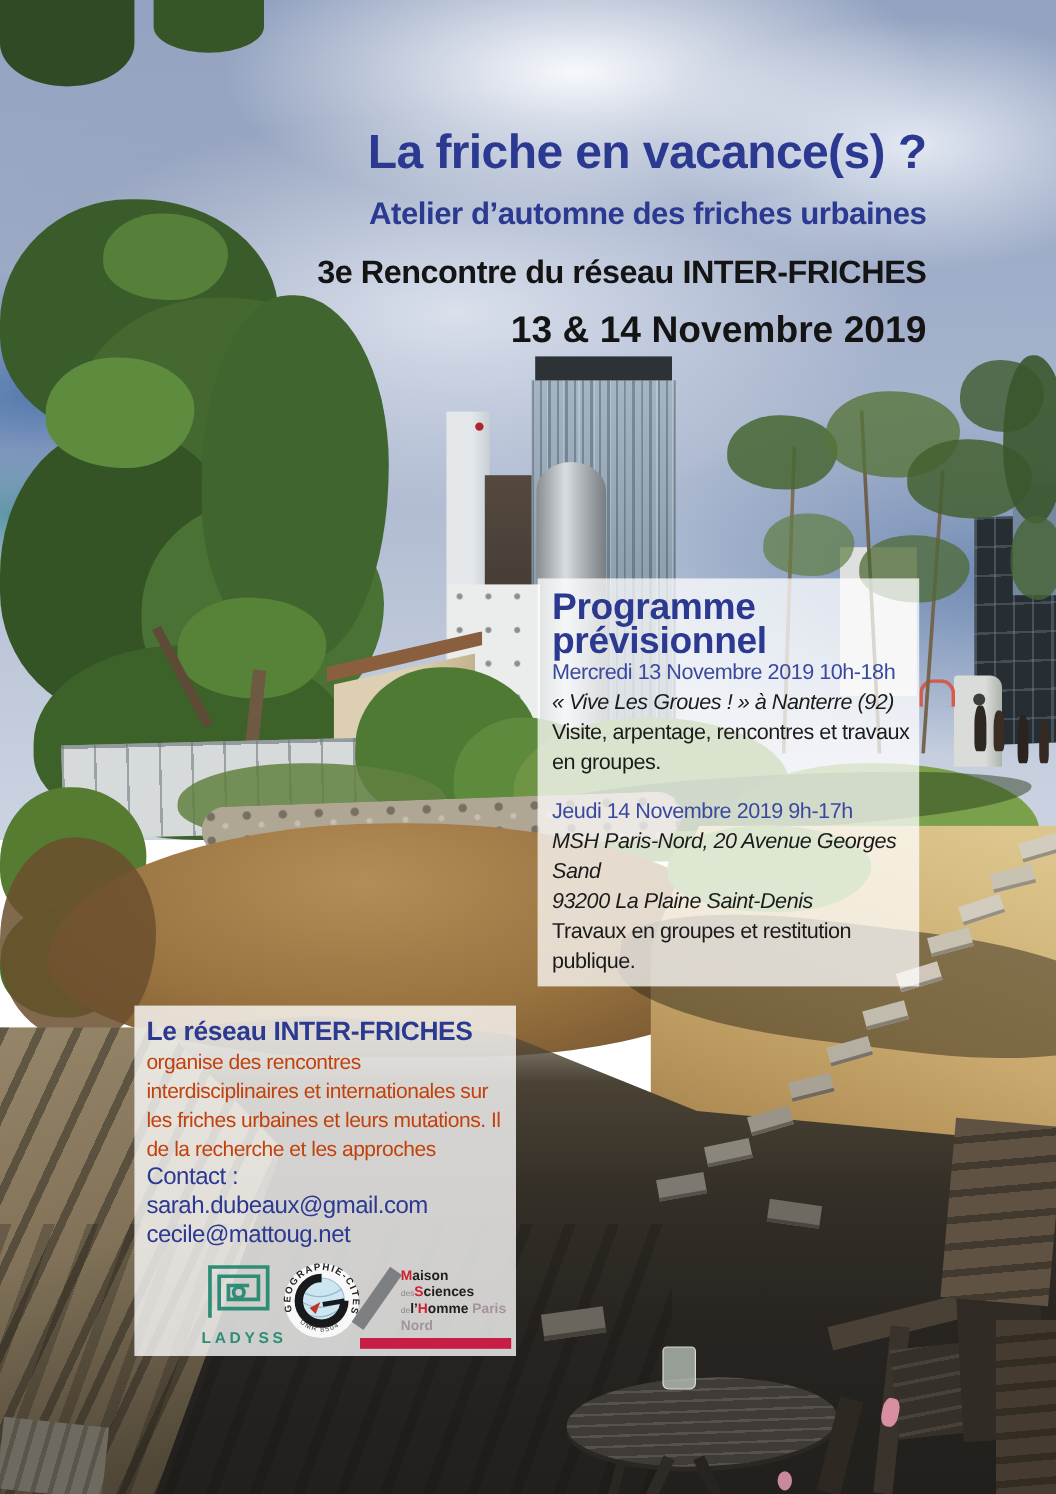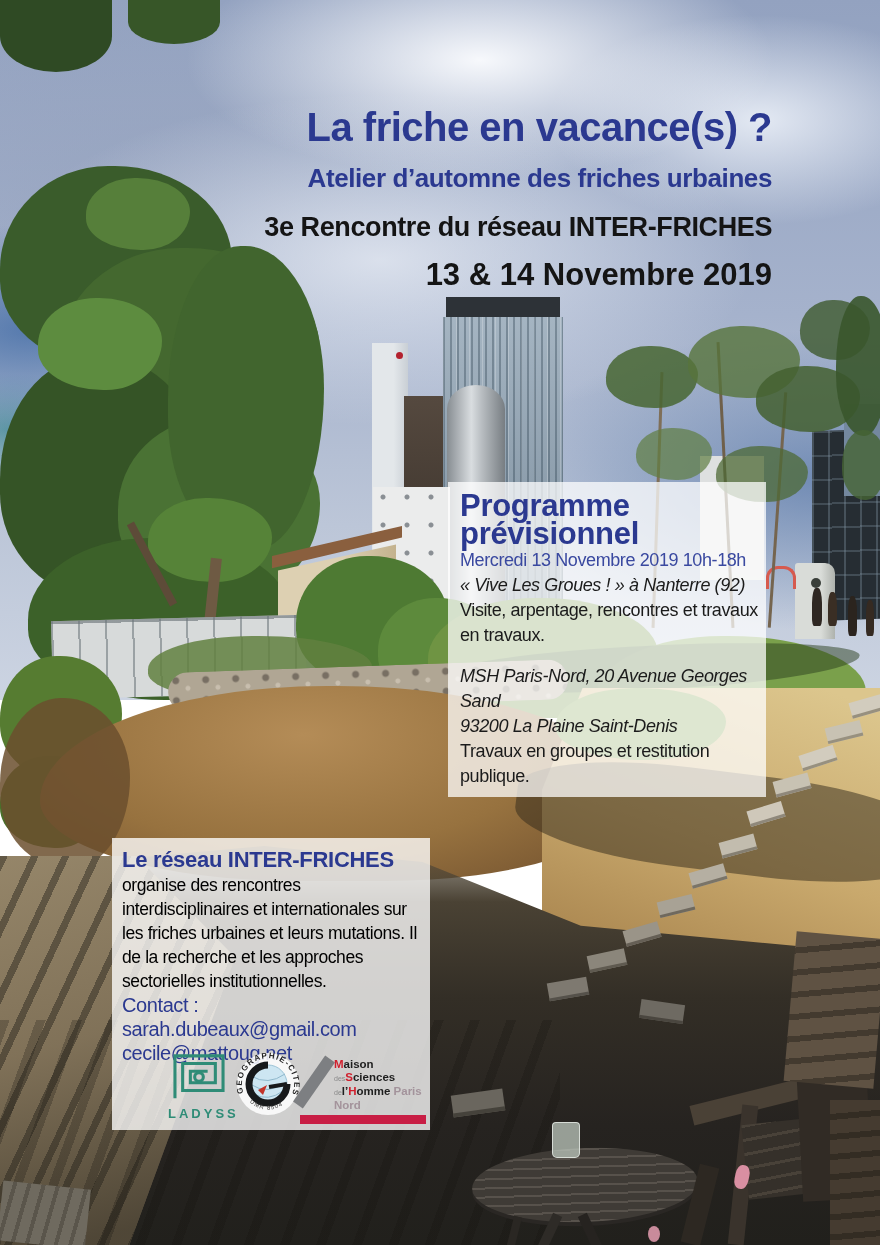--- a/index.html
+++ b/index.html
@@ -31,21 +31,21 @@
     background:rgba(255,255,255,.74);padding:10px 6px 8px 12px;box-sizing:border-box;}
   .pb-heading{font-size:31px;font-weight:bold;color:#2b3990;line-height:28px;letter-spacing:-0.3px;}
   .pb-line{font-size:18px;line-height:25px;letter-spacing:-0.4px;color:#1b1b1b;}
   .pb-blue{color:#3a49a0;}
   .pb-italic{font-style:italic;}
   .pb-gap{height:16px;}
 
   .network-box{position:absolute;left:112px;top:838px;width:318px;height:292px;z-index:10;
     background:rgba(255,255,255,.78);padding:8px 4px 0 10px;box-sizing:border-box;}
   .nb-heading{font-size:22px;font-weight:bold;color:#2b3990;line-height:27px;letter-spacing:-0.3px;}
-  .nb-line{font-size:17.5px;line-height:24px;letter-spacing:-0.4px;color:#000000;}
+  .nb-line{font-size:17.5px;line-height:24px;letter-spacing:-0.4px;color:#c2410c;}
   .nb-contact{font-size:20px;line-height:24px;letter-spacing:-0.4px;color:#2b3990;}
 
   
   .ladyss{position:absolute;left:56px;top:214px;width:62px;text-align:center;}
   .ladyss-label{font-size:13px;font-weight:bold;letter-spacing:3px;color:#2f8c77;margin-top:0px;}
   .geo{position:absolute;left:124px;top:212px;}
   .msh{position:absolute;left:188px;top:220px;width:126px;}
   .msh-slash{position:absolute;left:8px;top:-4px;width:12px;height:56px;background:#7d7f82;transform:rotate(35deg);}
   .msh-text{margin-left:34px;font-size:11.5px;font-weight:bold;color:#1e1e1e;line-height:13px;}
   .msh-sm{font-size:7px;color:#8a8a8a;font-weight:normal;}
@@ -169,34 +169,34 @@
     <div class="subtitle">Atelier d’automne des friches urbaines</div>
     <div class="event-line">3e Rencontre du réseau INTER-FRICHES</div>
     <div class="date-line">13 &amp; 14 Novembre 2019</div>
   </header>
 
   <section class="program-box">
     <div class="pb-heading">Programme prévisionnel</div>
     <div class="pb-line pb-blue">Mercredi 13 Novembre 2019 10h-18h</div>
     <div class="pb-line pb-italic">« Vive Les Groues ! » à Nanterre (92)</div>
     <div class="pb-line">Visite, arpentage, rencontres et travaux</div>
-    <div class="pb-line">en travaux.</div>
+    <div class="pb-line">en groupes.</div>
     <div class="pb-gap"></div>
+    <div class="pb-line pb-blue">Jeudi 14 Novembre 2019 9h-17h</div>
     <div class="pb-line pb-italic">MSH Paris-Nord, 20 Avenue Georges Sand</div>
     <div class="pb-line pb-italic">93200 La Plaine Saint-Denis</div>
     <div class="pb-line">Travaux en groupes et restitution publique.</div>
   </section>
 
   <section class="network-box">
     <div class="nb-heading">Le réseau INTER-FRICHES</div>
     <div class="nb-line">organise des rencontres</div>
     <div class="nb-line">interdisciplinaires et internationales sur</div>
     <div class="nb-line">les friches urbaines et leurs mutations. Il</div>
     <div class="nb-line">de la recherche et les approches</div>
-    <div class="nb-line">sectorielles institutionnelles.</div>
     <div class="nb-contact">Contact : sarah.dubeaux@gmail.com</div>
     <div class="nb-contact">cecile@mattoug.net</div>
 
     <div class="ladyss">
       <svg width="56" height="50" viewBox="0 0 58 52">
         <g fill="none" stroke="#2f8c77" stroke-width="3.2">
           <path d="M4,48 V4 H54 V40 H12 V12 H46 V32 H20 V20 H38"></path>
           <circle cx="29" cy="26" r="4.5"></circle>
         </g>
       </svg>

